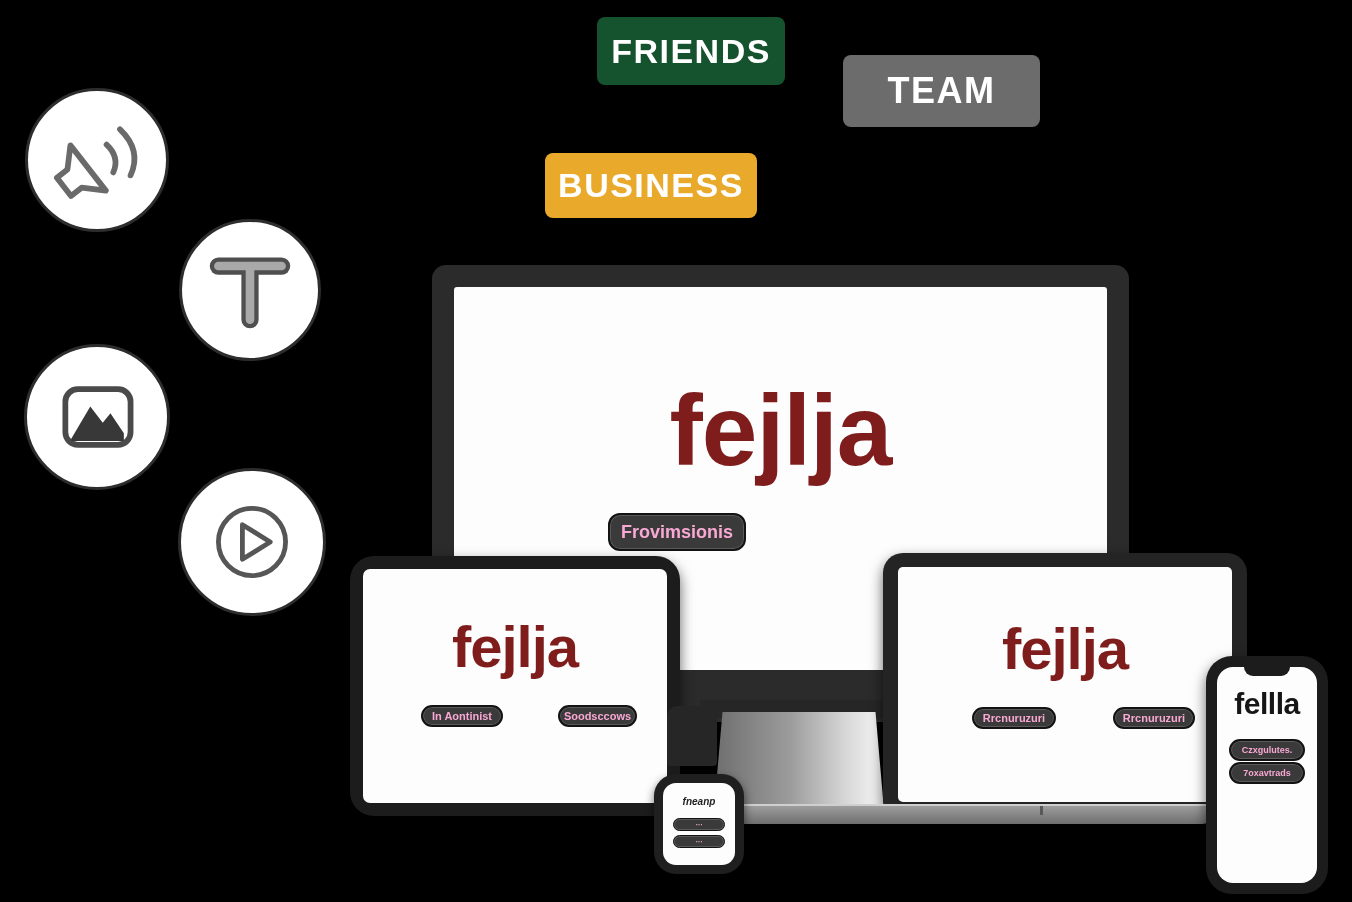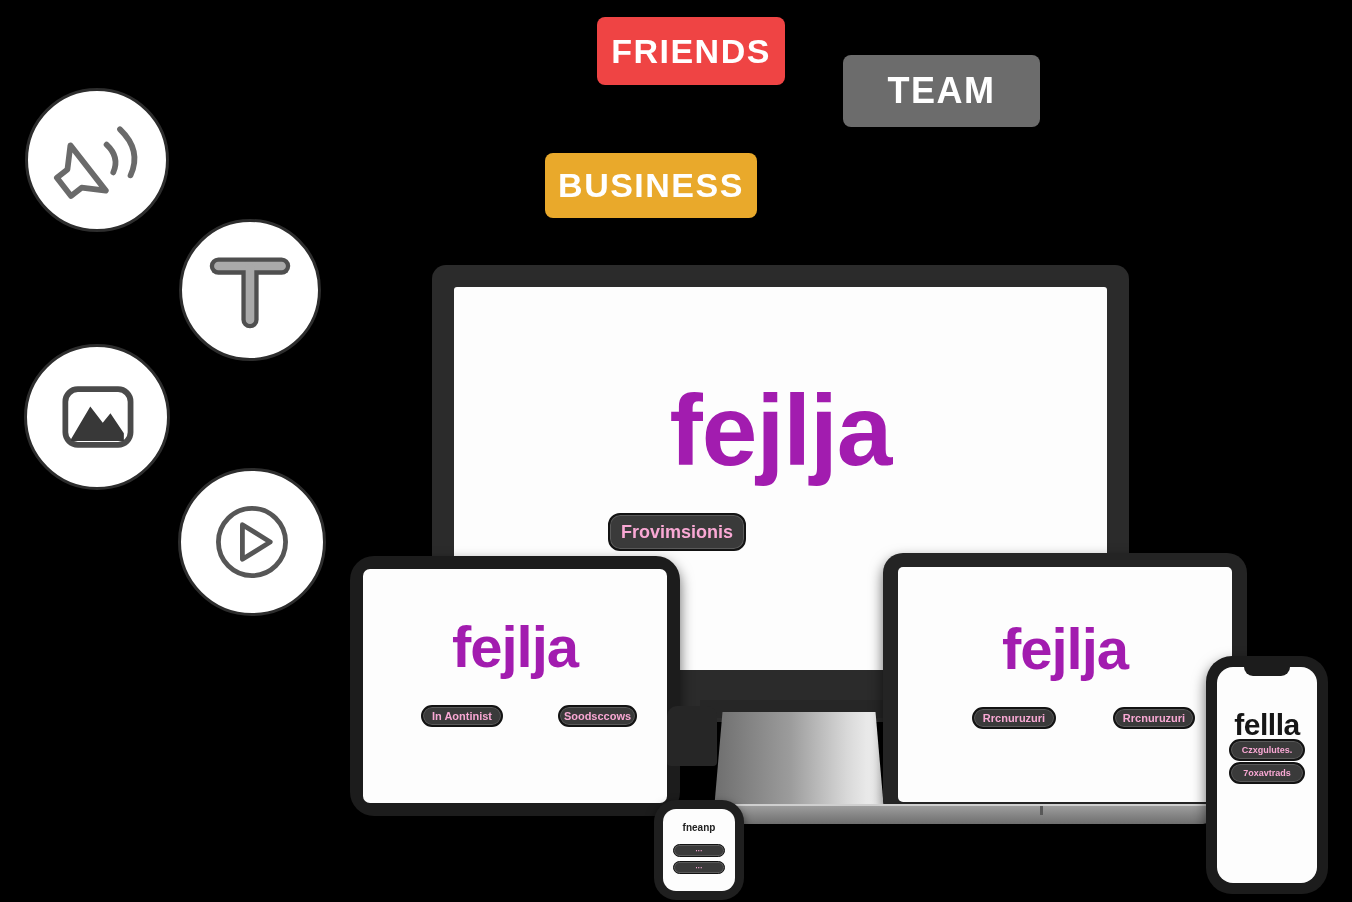--- a/index.html
+++ b/index.html
@@ -19,21 +19,21 @@
          color:#fff;font-weight:bold;border-radius:8px;letter-spacing:1.5px;
          box-shadow:0 2px 4px rgba(0,0,0,.55);}
   .badge-friends{left:597px;top:17px;width:188px;height:68px;font-size:34px;}
   .badge-team{left:843px;top:55px;width:197px;height:72px;font-size:36px;}
   .badge-private{left:292px;top:85px;width:186px;height:63px;font-size:34px;}
   .badge-business{left:545px;top:153px;width:212px;height:65px;font-size:34px;}
 
   
   .screen{position:absolute;background:#fdfdfd;}
   .logo{position:absolute;left:0;width:100%;text-align:center;font-weight:bold;
-        color:#a21caf;letter-spacing:-1px;}
+        color:#7f1d1d;letter-spacing:-1px;}
   .pill-btn{position:absolute;background:#3a3a3a;border:2px solid #131313;border-radius:12px;
             box-sizing:border-box;color:#f9a8d4;font-weight:bold;display:flex;align-items:center;
             justify-content:center;box-shadow:inset 0 0 0 1px #5a5a5a;white-space:nowrap;
             overflow:hidden;text-align:right;}
 
   
   .monitor{position:absolute;left:432px;top:265px;width:697px;height:457px;background:#2b2b2b;
            border-radius:14px;z-index:1;}
   .monitor .screen{left:22px;top:22px;right:22px;bottom:52px;border-radius:3px;}
   .monitor .logo{top:86px;font-size:100px;}
@@ -66,34 +66,34 @@
   .laptop .screen{left:15px;top:14px;right:15px;bottom:6px;border-radius:5px;}
   .laptop .logo{top:48px;font-size:58px;}
   .laptop .btn-a{left:74px;top:140px;width:84px;height:22px;font-size:11px;}
   .laptop .btn-b{left:215px;top:140px;width:82px;height:22px;font-size:11px;}
 
   
   .watch-band-top{position:absolute;left:667px;top:706px;width:50px;height:60px;background:#262626;
                   border-radius:10px 10px 4px 4px;z-index:5;}
   .watch-band-bottom{position:absolute;left:676px;top:854px;width:44px;height:12px;background:#222;
                      border-radius:0 0 8px 8px;z-index:5;}
-  .watch{position:absolute;left:654px;top:800px;width:90px;height:100px;background:#1f1f1f;
-         border-radius:22px;z-index:6;box-shadow:0 4px 10px rgba(0,0,0,.6);}
+  .watch{position:absolute;left:654px;top:774px;width:90px;height:100px;background:#1f1f1f;
+         border-radius:22px;z-index:6;box-shadow:0 4px 10px rgba(0,0,0,.6);font-style:italic;}
   .watch .screen{left:9px;top:9px;right:9px;bottom:9px;border-radius:13px;}
   .watch .logo{top:13px;font-size:10px;letter-spacing:0;color:#222;}
   .watch .btn-a{left:10px;top:35px;width:52px;height:13px;font-size:7px;border-width:1px;}
   .watch .btn-b{left:10px;top:52px;width:52px;height:13px;font-size:7px;border-width:1px;}
 
   
   .phone{position:absolute;left:1206px;top:656px;width:122px;height:238px;background:#1c1c1c;
          border-radius:26px;z-index:7;box-shadow:0 6px 14px rgba(0,0,0,.6);}
   .phone .screen{left:11px;top:11px;right:11px;bottom:11px;border-radius:16px;}
   .phone .notch{position:absolute;left:50%;top:0;transform:translateX(-50%);width:46px;height:9px;
                 background:#1c1c1c;border-radius:0 0 9px 9px;}
-  .phone .logo{top:20px;font-size:30px;letter-spacing:-0.5px;color:#161616;margin-top:21px;}
+  .phone .logo{top:20px;font-size:30px;letter-spacing:-0.5px;color:#161616;}
   .phone .btn-a{left:12px;top:72px;width:76px;height:22px;font-size:9px;}
   .phone .btn-b{left:12px;top:95px;width:76px;height:22px;font-size:9px;}
 </style>
 </head>
 <body>
 
 <div class="stage">
 
   <div class="icon-circle icon-megaphone">
     <svg width="138" height="138" viewBox="0 0 144 144">
@@ -123,21 +123,21 @@
     </svg>
   </div>
 
   <div class="icon-circle icon-play">
     <svg width="142" height="142" viewBox="0 0 148 148">
       <circle cx="74" cy="74" r="35" stroke="#565656" stroke-width="5" fill="none"></circle>
       <path d="M64 56 L93 74 L64 92 Z" stroke="#565656" stroke-width="5" fill="none" stroke-linejoin="round"></path>
     </svg>
   </div>
 
-  <div class="badge badge-friends" style="background-color: #ef4444;">FRIENDS</div>
+  <div class="badge badge-friends" style="background-color: #14532d;">FRIENDS</div>
   <div class="badge badge-team" style="background-color: rgb(108, 108, 108);">TEAM</div>
   <div class="badge badge-business" style="background-color: rgb(233, 169, 43);">BUSINESS</div>
 
   <div class="monitor">
     <div class="screen">
       <div class="logo">fejlja</div>
       <div class="pill-btn btn-a">Frovimsionis</div>
     </div>
   </div>
   <div class="stand-top"></div>

